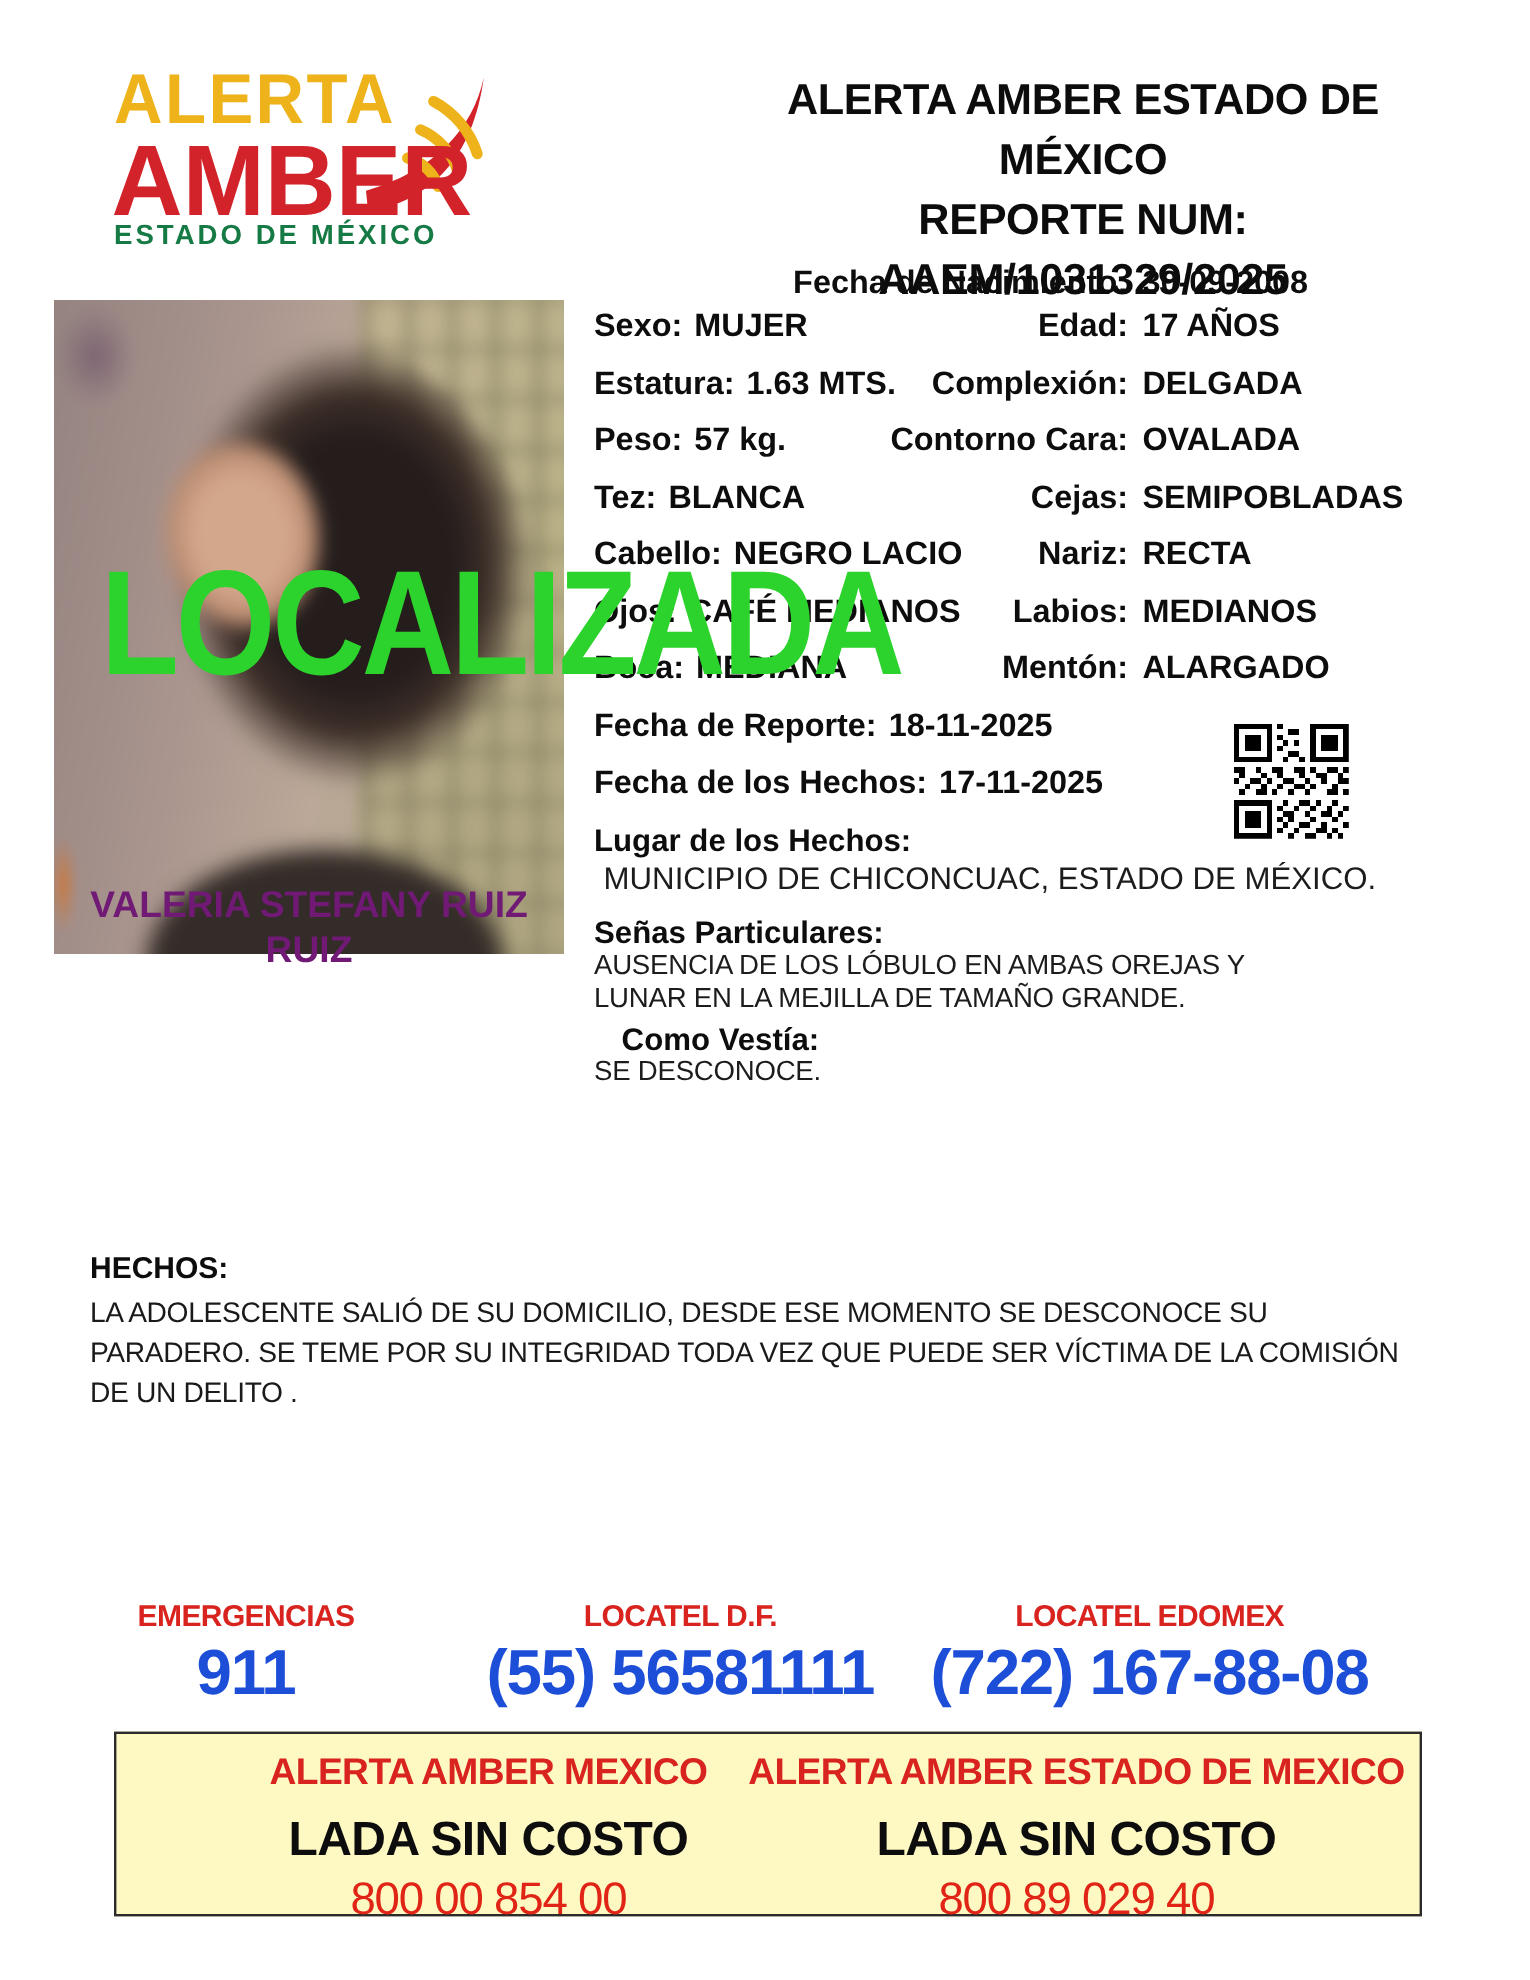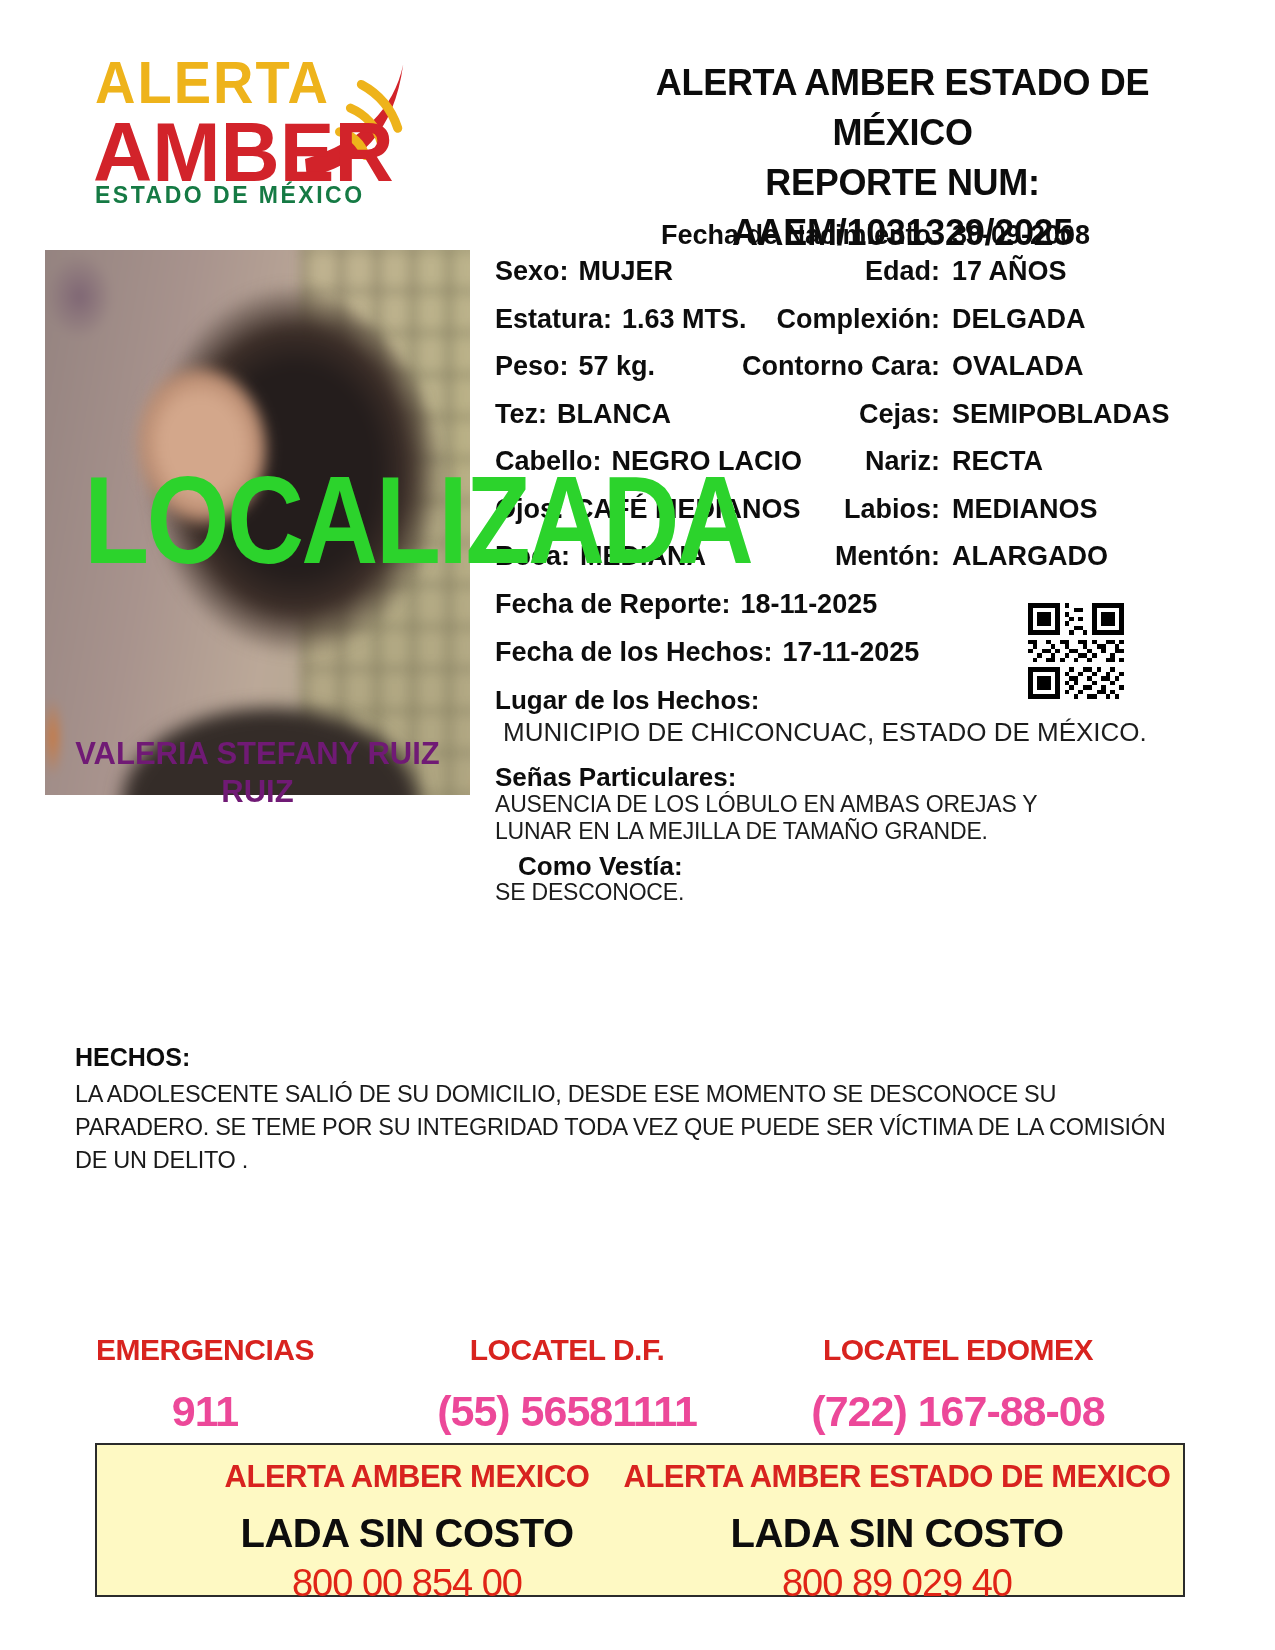--- a/index.html
+++ b/index.html
@@ -69,22 +69,22 @@
 
   .qr{left:1028px; top:603px; width:96px; height:96px;}
 
   
   .hechos-label{left:75px; top:1043px; font-size:25px; font-weight:bold; color:#0d0d0d;}
   .hechos-body{left:75px; top:1078px; width:1105px; font-size:23.5px; color:#1a1a1a;
     line-height:33px; letter-spacing:-0.3px;}
 
   
   .contact{position:absolute; top:1333px; text-align:center;}
-  .contact .c-label{font-size:30px; font-weight:bold; color:#d8231f; letter-spacing:-0.5px;}
-  .contact .c-number{font-size:43px; font-weight:bold; color:#ec4899; margin-top:20px; letter-spacing:-1px;}
+  .contact .c-label{font-size:25px; font-weight:bold; color:#d8231f; letter-spacing:-0.5px;}
+  .contact .c-number{font-size:53px; font-weight:bold; color:#1d4ed8; margin-top:2px; letter-spacing:-1px;}
   .contact1{left:60px; width:290px;}
   .contact2{left:377px; width:380px;}
   .contact3{left:758px; width:400px;}
 
   
   .footer-box{left:95px; top:1443px; width:1086px; height:150px;
     border:2px solid #2b2b2b; background:#fef9c3;}
   .f-col{position:absolute; top:14px; text-align:center;}
   .f-col1{left:30px; width:560px;}
   .f-col2{left:520px; width:560px;}

